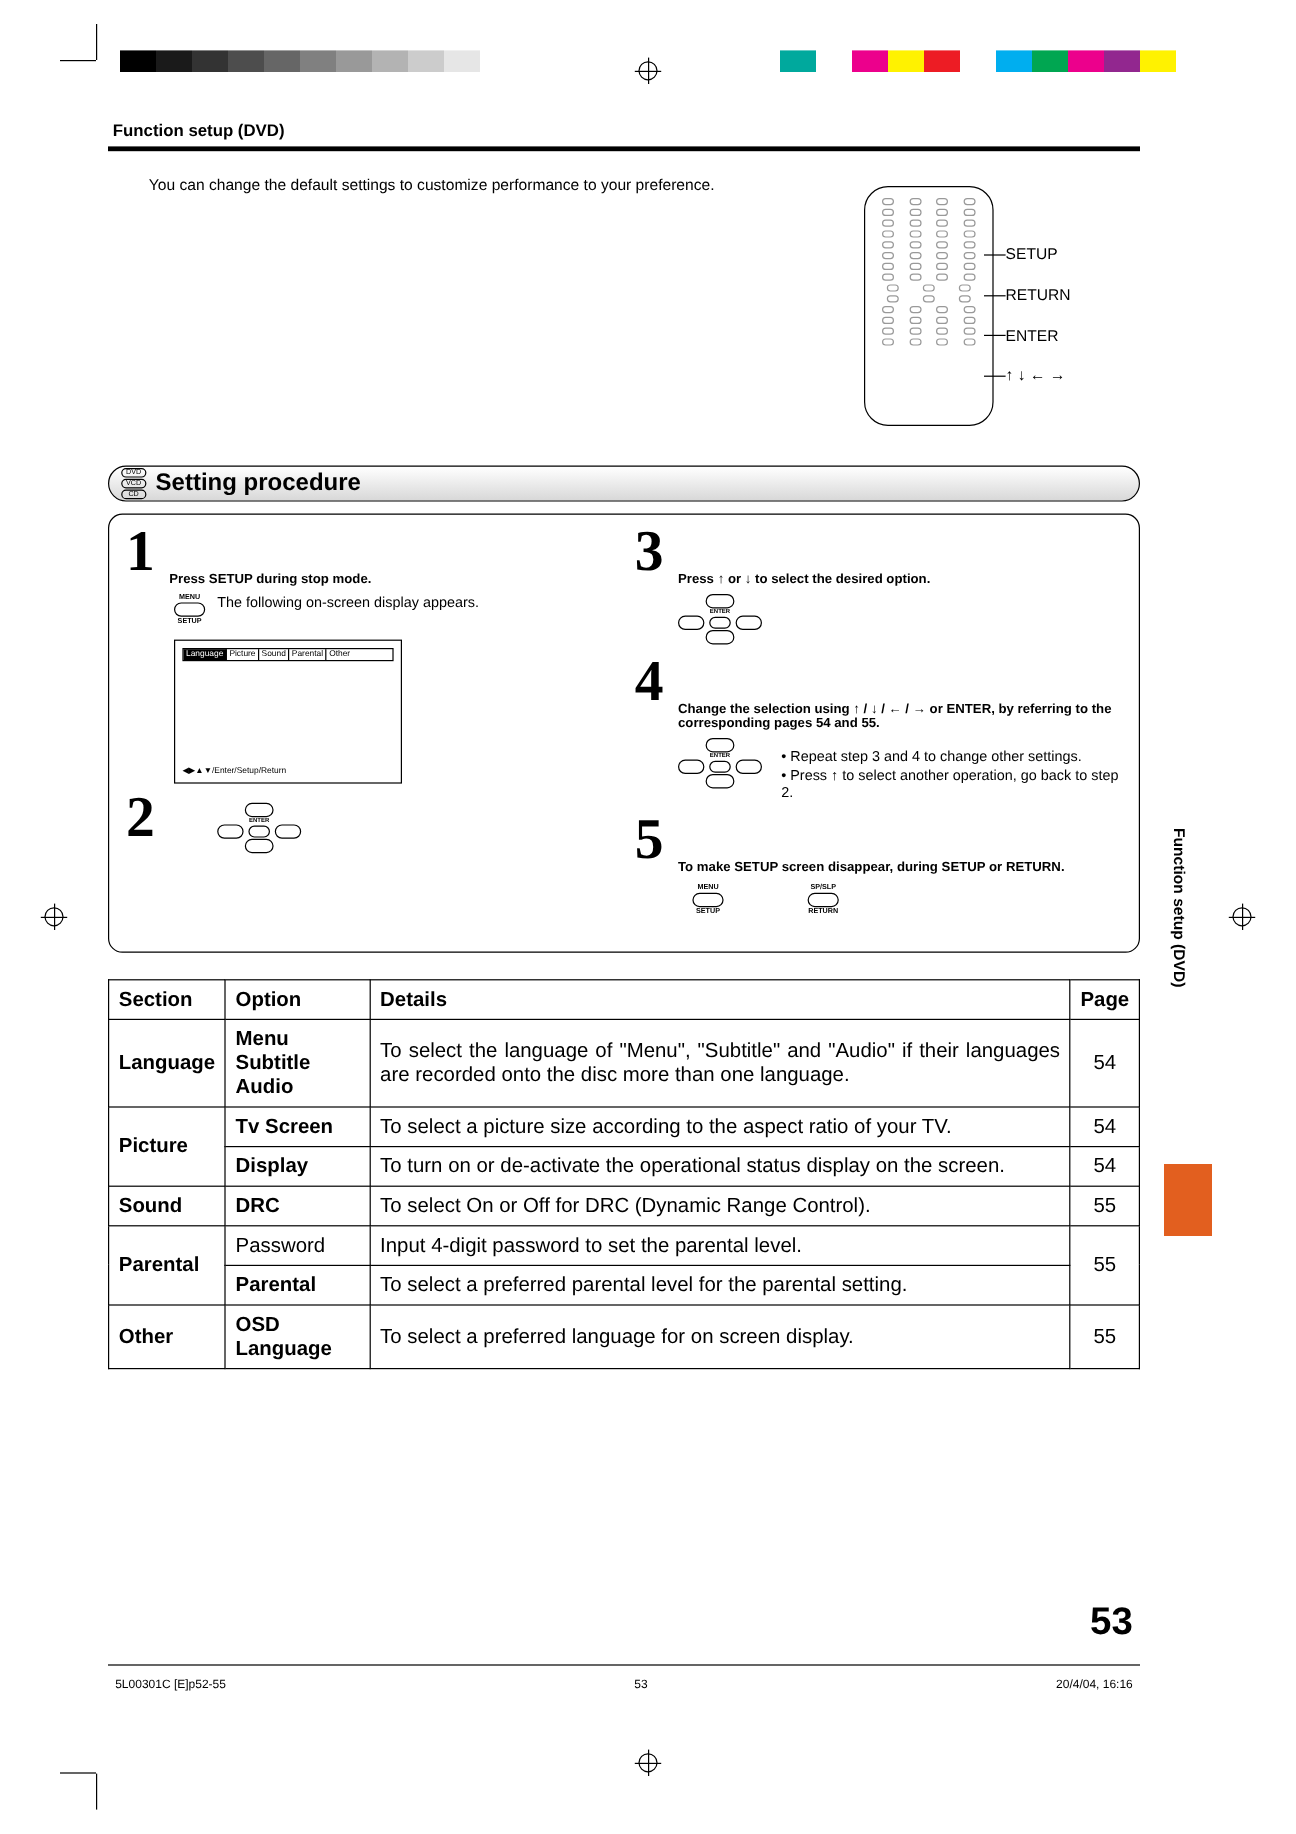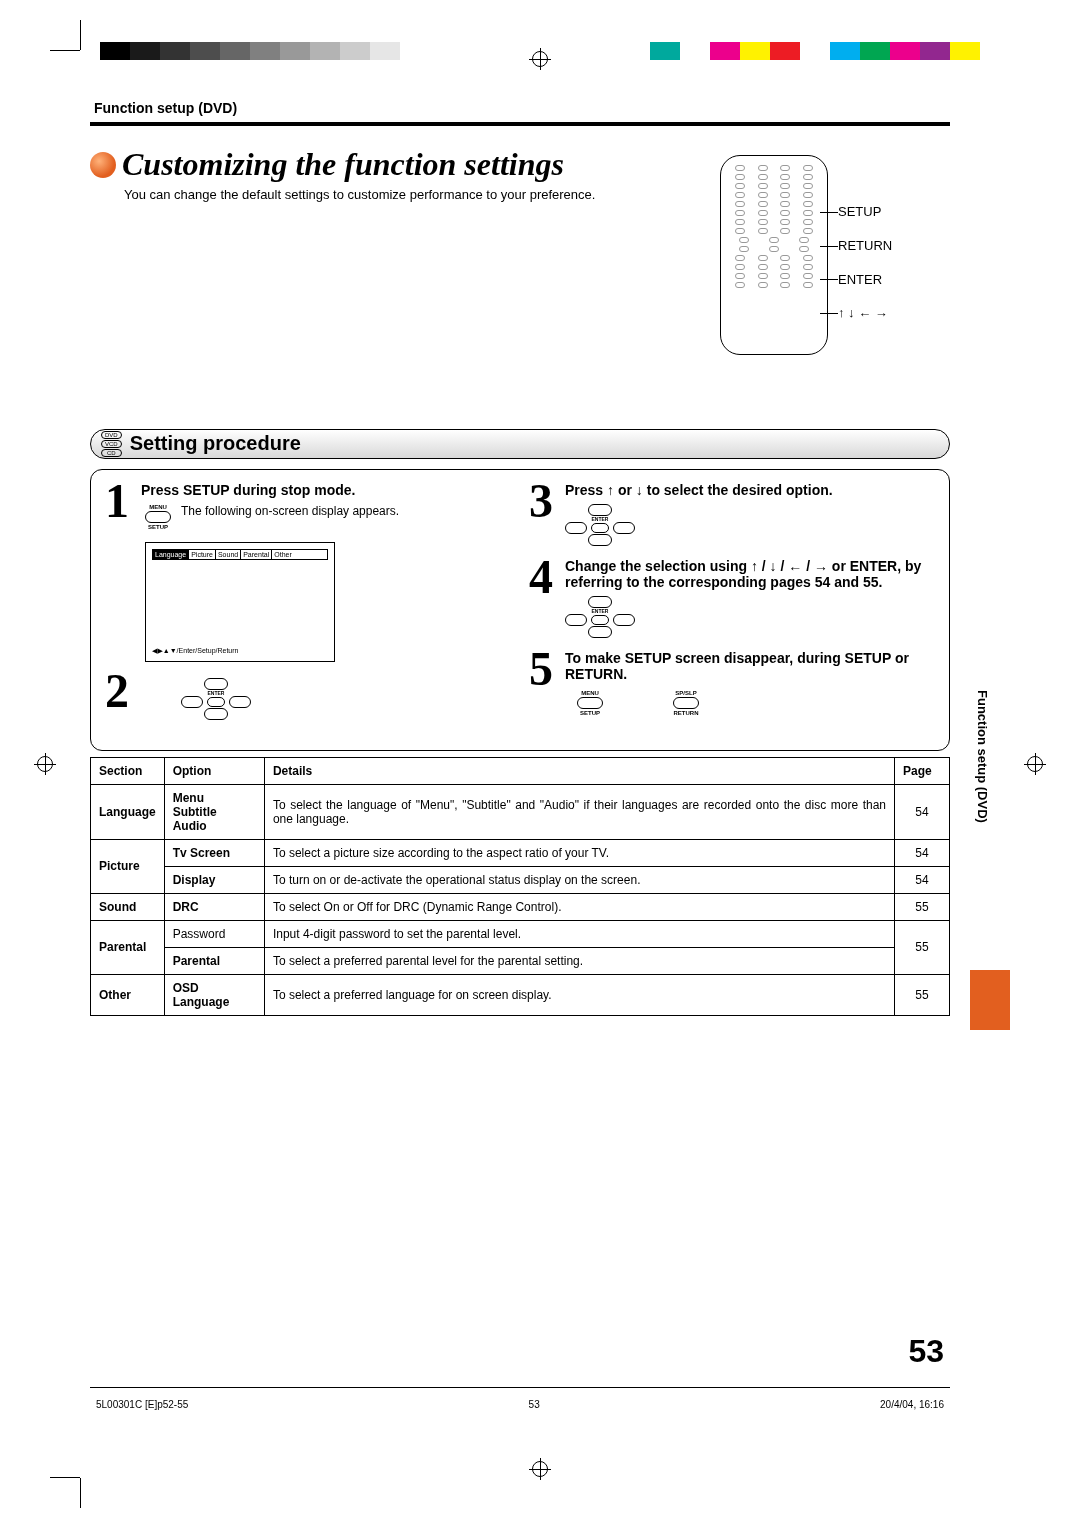--- a/index.html
+++ b/index.html
@@ -213,21 +213,21 @@
     font-size: 48px;
     font-weight: bold;
     line-height: 0.8;
     width: 36px;
     flex-shrink: 0;
   }
   .step .body {
     flex: 1;
     font-size: 12px;
   }
-  .step .body .bold { font-weight: bold; font-size: 14px; }
+  .step .body .bold { font-weight: bold; font-size: 11px; margin-top: 36px; }
   .step .body .sub { margin-top: 6px; display: flex; }
   .btn-draw {
     width: 34px;
     flex-shrink: 0;
     margin-right: 6px;
   }
   .btn-draw .oval {
     width: 26px; height: 12px;
     border: 1px solid #000;
     border-radius: 6px;
@@ -295,22 +295,22 @@
     padding-left: 0px;
   }
   .bullets li { font-size: 12px; list-style: none; margin: 2px 0; }
   .bullets li::before { content: "• "; }
 
   .arrow-ico { font-family: Arial; font-weight: bold; }
 
   .settings-table {
     width: 100%;
     border-collapse: collapse;
-    margin-top: 6px;
-    font-size: 12px;
+    margin-top: 22px;
+    font-size: 17px;
   }
   .settings-table th, .settings-table td {
     border: 1px solid #000;
     padding: 6px 8px;
     vertical-align: middle;
     text-align: left;
   }
   .settings-table th { font-weight: bold; }
   .settings-table td.details { text-align: justify; }
 
@@ -384,24 +384,20 @@
     <span style="background: rgb(0, 166, 81);"></span>
     <span style="background: rgb(236, 0, 140);"></span>
     <span style="background: rgb(146, 39, 143);"></span>
     <span style="background: rgb(255, 242, 0);"></span>
   </div>
 
 <div class="page">
   <div class="header-label">Function setup (DVD)</div>
   <div class="header-rule"></div>
 
-  <div class="title-row">
-    <div class="orange-ball"></div>
-    <div class="title-text">Customizing the function settings</div>
-  </div>
   <div class="intro">You can change the default settings to customize performance to your preference.</div>
 
   <div class="remote-area">
     <div class="remote-outline">
       <div class="remote-dots" style="top:6px;">
         <div>
             <span></span>
             <span></span>
             <span></span>
             <span></span>
@@ -589,20 +585,24 @@
               <div class="enter-lbl">ENTER</div>
               <div class="row">
                   <span class="pill"></span>
                   <span class="mid"></span>
                   <span class="pill"></span>
                 </div>
               <div class="row">
                   <span class="pill v"></span>
                 </div>
             </div>
+            <ul class="bullets">
+              <li>Repeat step 3 and 4 to change other settings.</li>
+              <li><span>Press </span><span class="arrow-ico">↑</span><span> to select another operation, go back to step 2.</span></li>
+            </ul>
           </div>
         </div>
       </div>
 
       <div class="step">
         <div class="num">5</div>
         <div class="body">
           <div class="bold">To make SETUP screen disappear, during SETUP or RETURN.</div>
           <div style="display:flex; gap:40px; margin-top:8px;">
             <div class="btn-draw" style="width:50px;">

